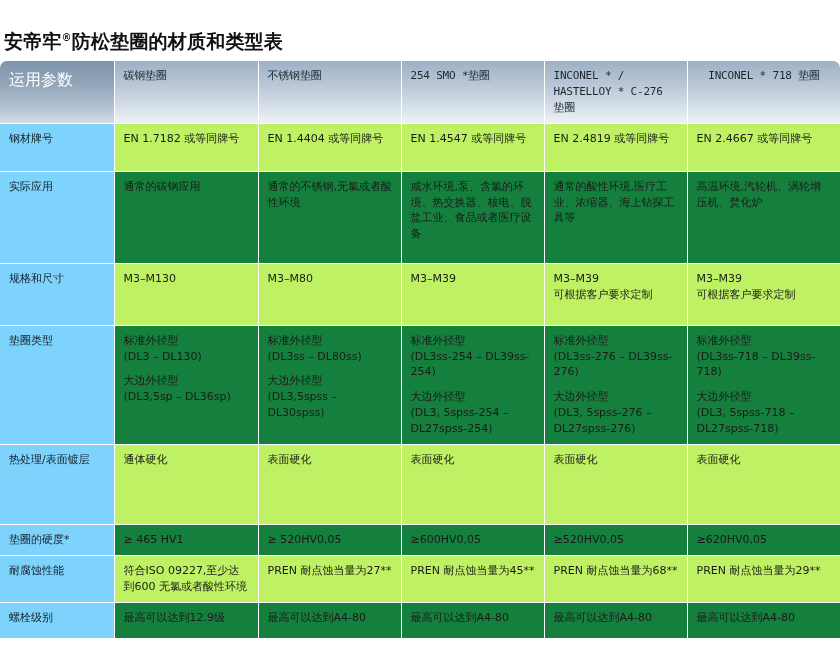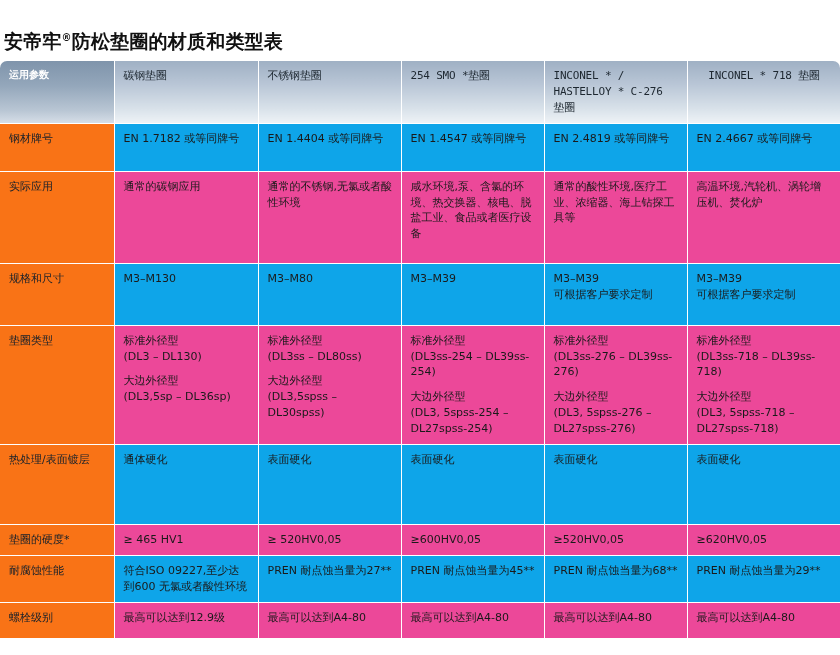--- a/index.html
+++ b/index.html
@@ -62,45 +62,44 @@
     text-align: left;
     height: 42px;
     vertical-align: top;
     padding-top: 9px;
     font-family: "DejaVu Sans Mono", "Liberation Mono", monospace;
     letter-spacing: -0.2px;
   }
   thead th.hdr-first {
     font-family: "DejaVu Sans", "Liberation Sans", sans-serif;
     letter-spacing: 0;
-    font-size: 10px;
+    font-size: 16px;
     color: #ffffff;
     background: linear-gradient(to bottom, #7f94ab 0%, #94a7bb 40%, #b9c6d4 80%, #d6dee7 100%);
     border-top-left-radius: 7px;
-    font-weight: bold;
   }
   thead th.hdr-last {
     border-top-right-radius: 7px;
     text-align: center;
   }
 
   
   td.label {
-    background: #f97316;
+    background: #7dd3fc;
     font-size: 11.5px;
     color: #15202b;
     white-space: nowrap;
   }
 
   td.cell {
-    background: #0ea5e9;
+    background: #bef264;
     color: #1a1a1a;
   }
   tr.alt td.cell {
-    background: #ec4899;
+    background: #15803d;
   }
   .gap {
     display: block;
     height: 9px;
   }
   .sub {
     display: block;
   }
 </style>
 </head>

